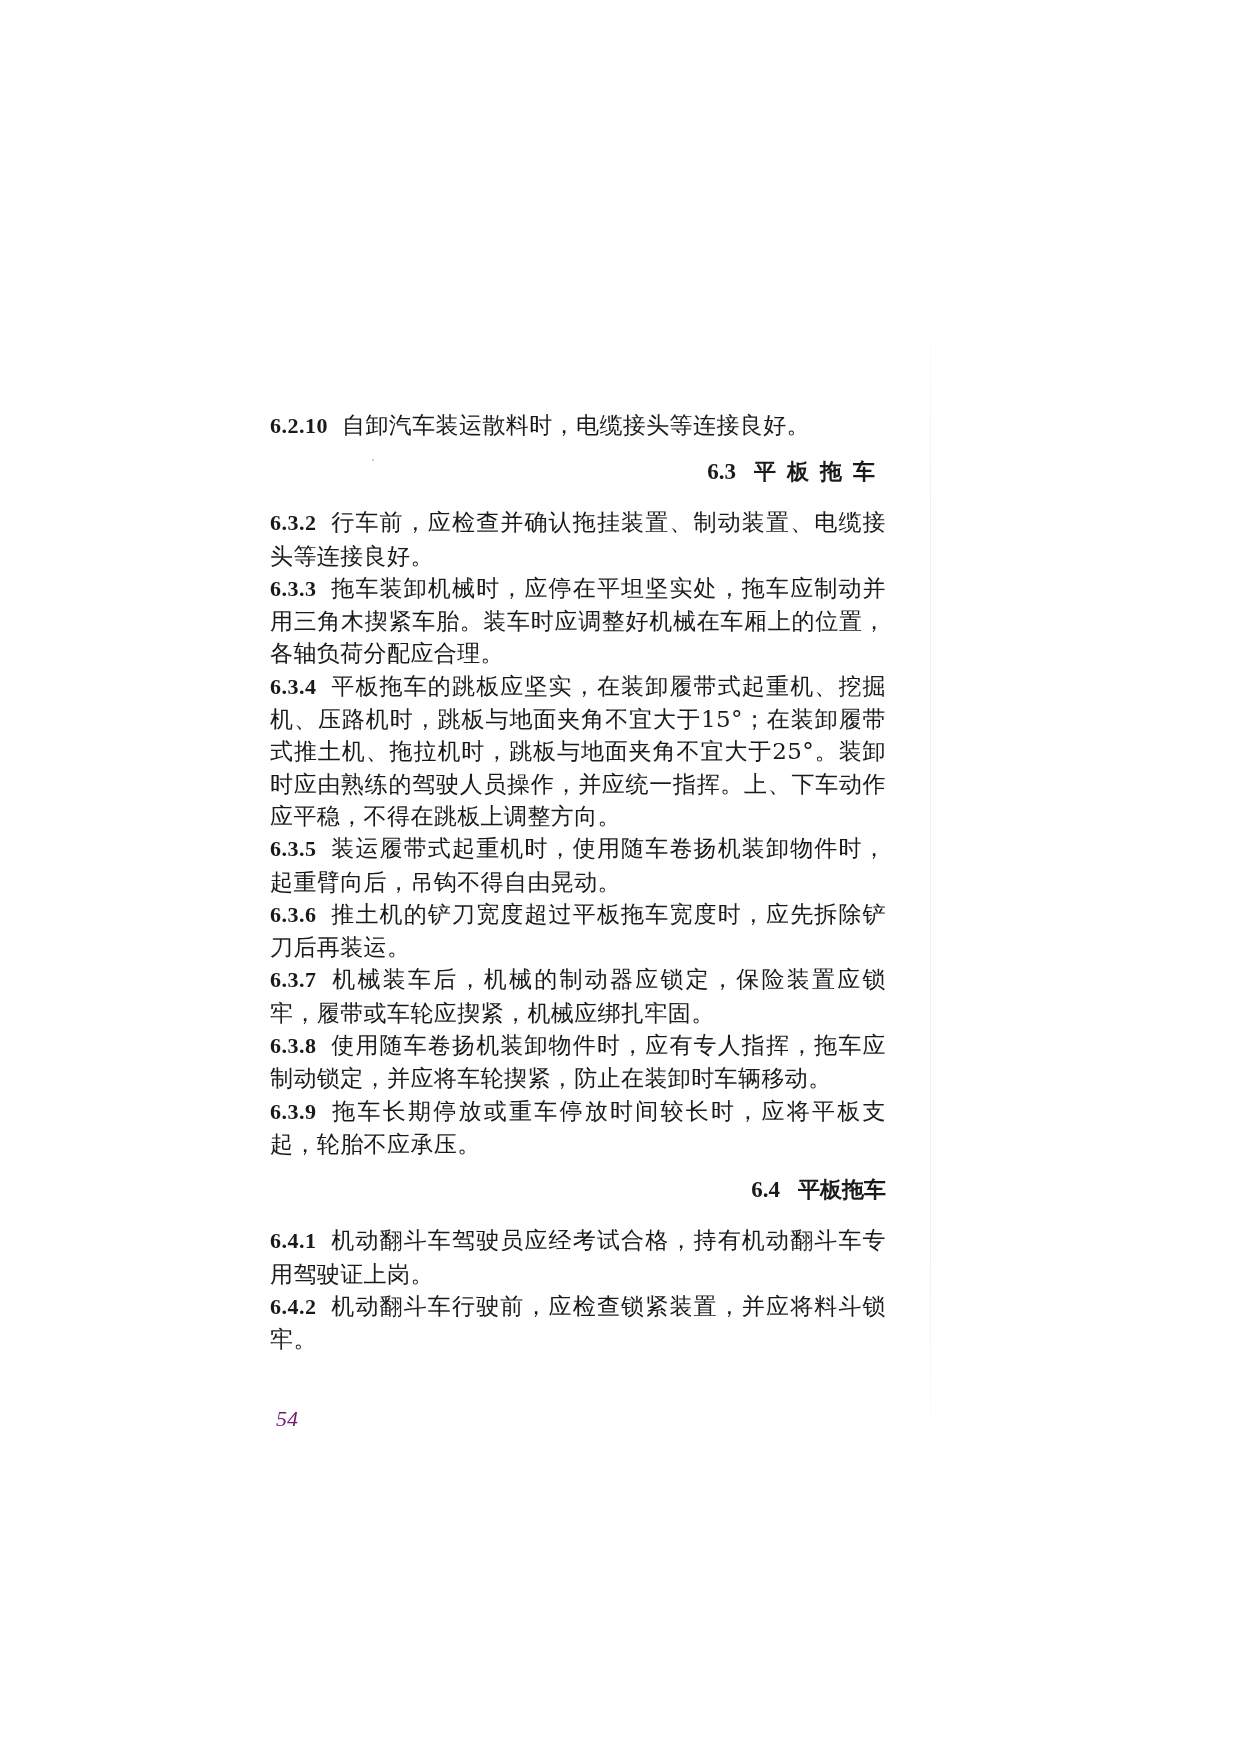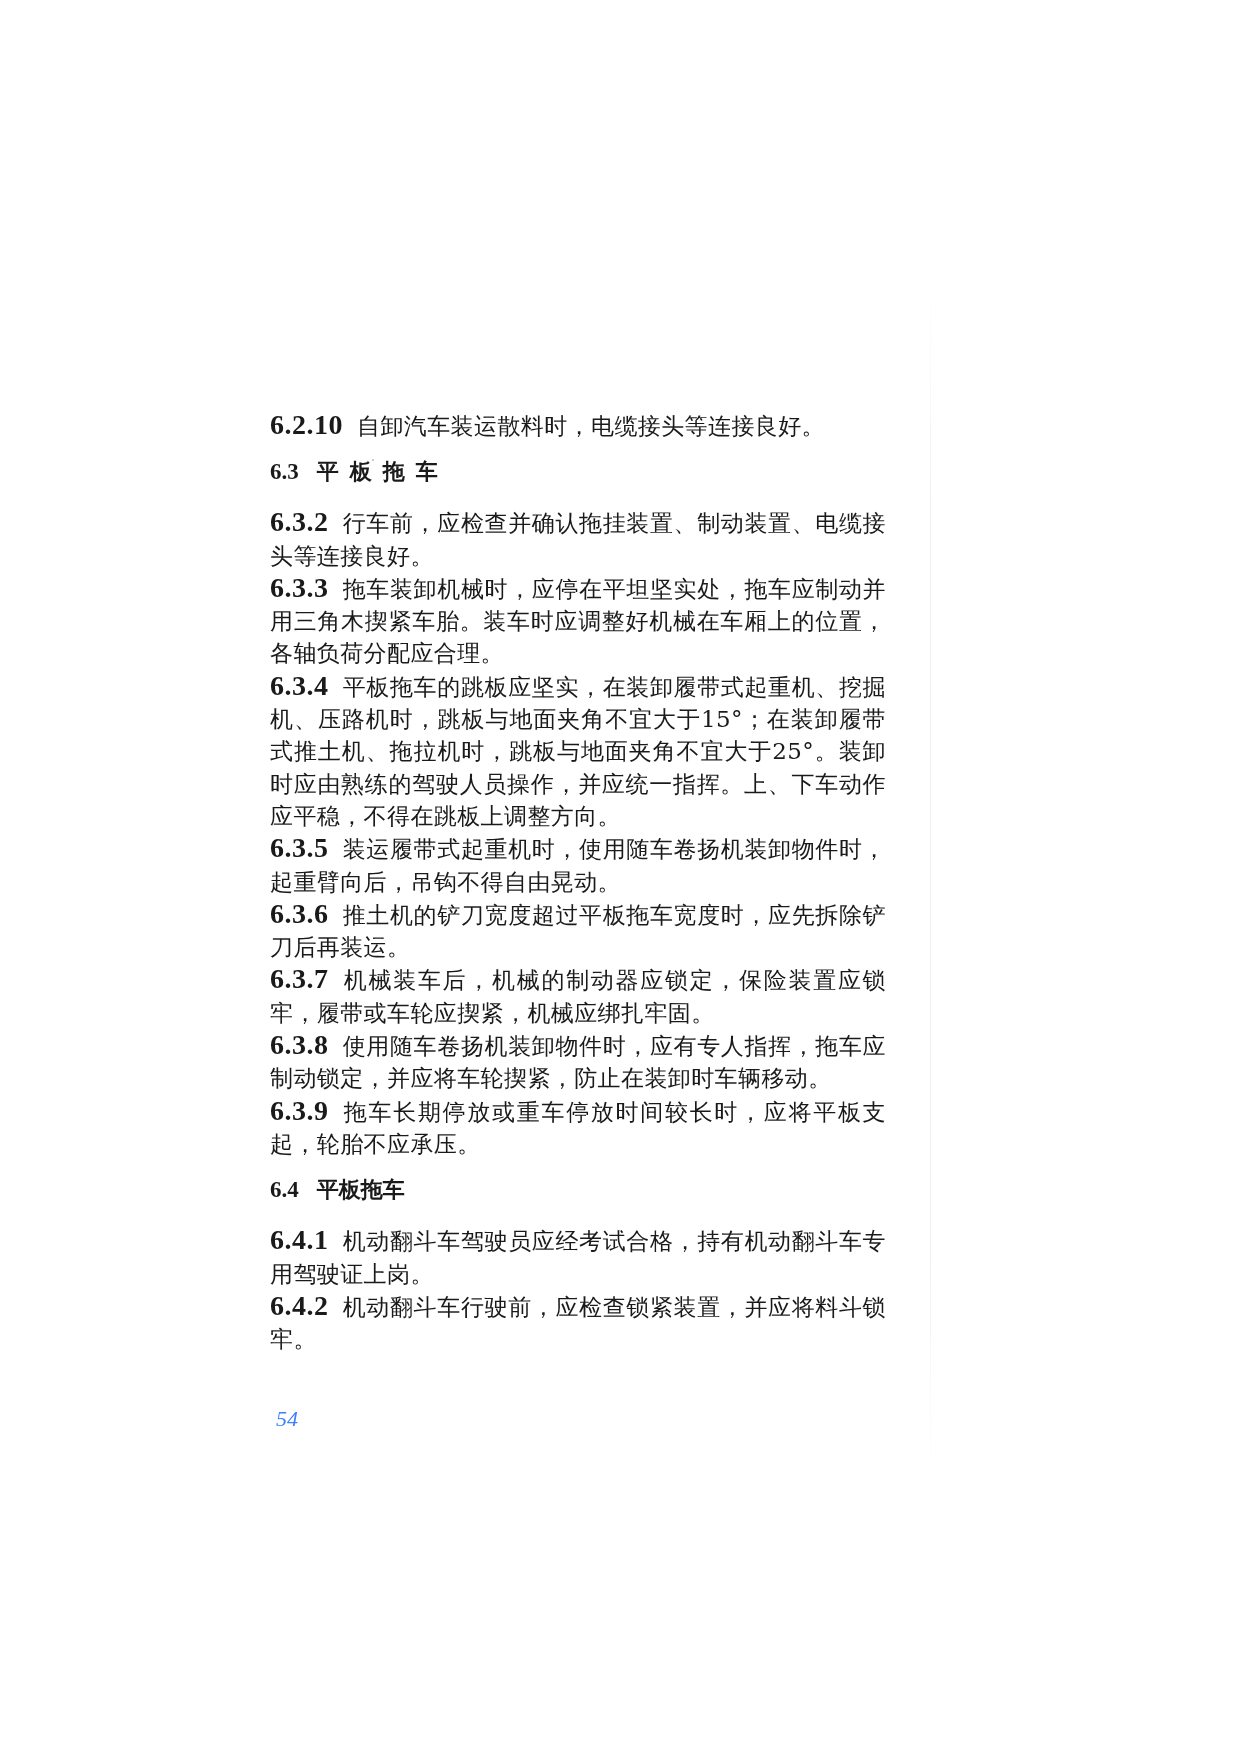--- a/index.html
+++ b/index.html
@@ -41,26 +41,26 @@
   .para {
     font-size: 23px;
     line-height: 32.3px;
     text-align: justify;
     letter-spacing: 0.4px;
     margin: 0;
   }
   .para .num {
     font-family: "Liberation Serif", "DejaVu Serif", serif;
     font-weight: bold;
-    font-size: 28px;
+    font-size: 22px;
     letter-spacing: 0.5px;
     margin-right: 14px;
   }
   .heading {
-    text-align: left;
+    text-align: right;
     font-family: "DejaVu Sans", "Liberation Sans", sans-serif;
     font-size: 22px;
     font-weight: bold;
     line-height: 32px;
     margin: 14px 0 18px 0;
   }
   .heading .hnum {
     font-family: "Liberation Serif", "DejaVu Serif", serif;
     font-weight: bold;
     font-size: 23px;
@@ -69,21 +69,21 @@
   .heading.spaced .htitle {
     letter-spacing: 11px;
   }
   .page-number {
     position: absolute;
     left: 276px;
     top: 1406px;
     font-family: "Liberation Serif", "DejaVu Serif", serif;
     font-style: italic;
     font-size: 22px;
-    color: #3b82f6;
+    color: #701a75;
   }
 </style>
 </head>
 <body>
 
 <div class="page-edge"></div>
 <div class="speck"></div>
 
 <div class="content">
 

